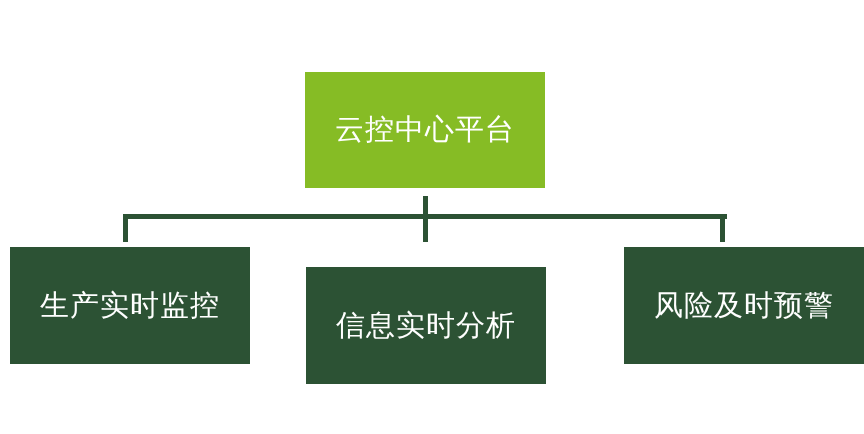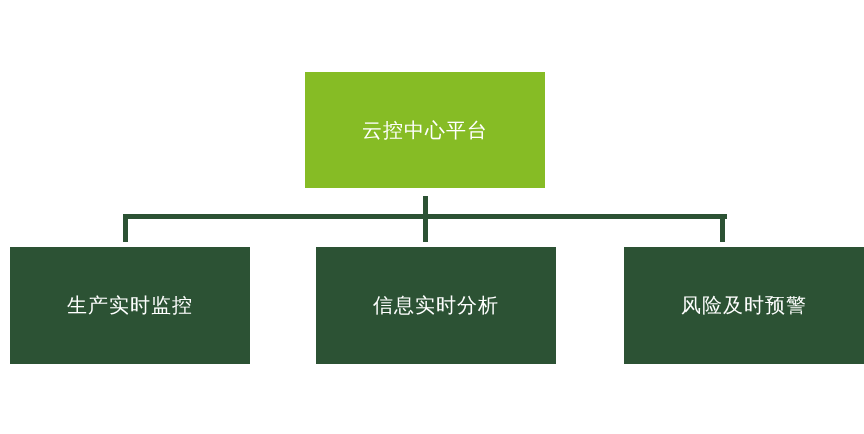--- a/index.html
+++ b/index.html
@@ -1,22 +1,22 @@
 <!DOCTYPE html>
 <html><head>
 <meta charset="utf-8">
 <style>
   html, body { margin:0; padding:0; background:#ffffff; }
   body { width:864px; height:434px; position:relative; overflow:hidden;
          font-family:"DejaVu Sans", "Liberation Sans", sans-serif; }
   .box { position:absolute; display:flex; align-items:center; justify-content:center;
-         color:#ffffff; font-size:20px; letter-spacing:1px; box-sizing:border-box; }
+         color:#ffffff; font-size:29px; letter-spacing:1px; box-sizing:border-box; }
   .top { left:305px; top:72px; width:240px; height:116px; background:#86BC25; }
   .child { top:247px; width:240px; height:117px; background:#2C5234; }
-  .c0 { left:10px; } .c1 { left:316px; } .c2 { left:602px;margin-left:22px; }
+  .c0 { left:10px; } .c1 { left:306px;margin-top:20px; } .c2 { left:602px;margin-left:22px; }
   .line { position:absolute; background:#2C5234; }
 </style>
 </head>
 <body>
 
 <div class="box top">
   <span>云控中心平台</span>
 </div>
 
 <div class="line" style="left:423px; top:196px; width:5px; height:22px;"></div>

